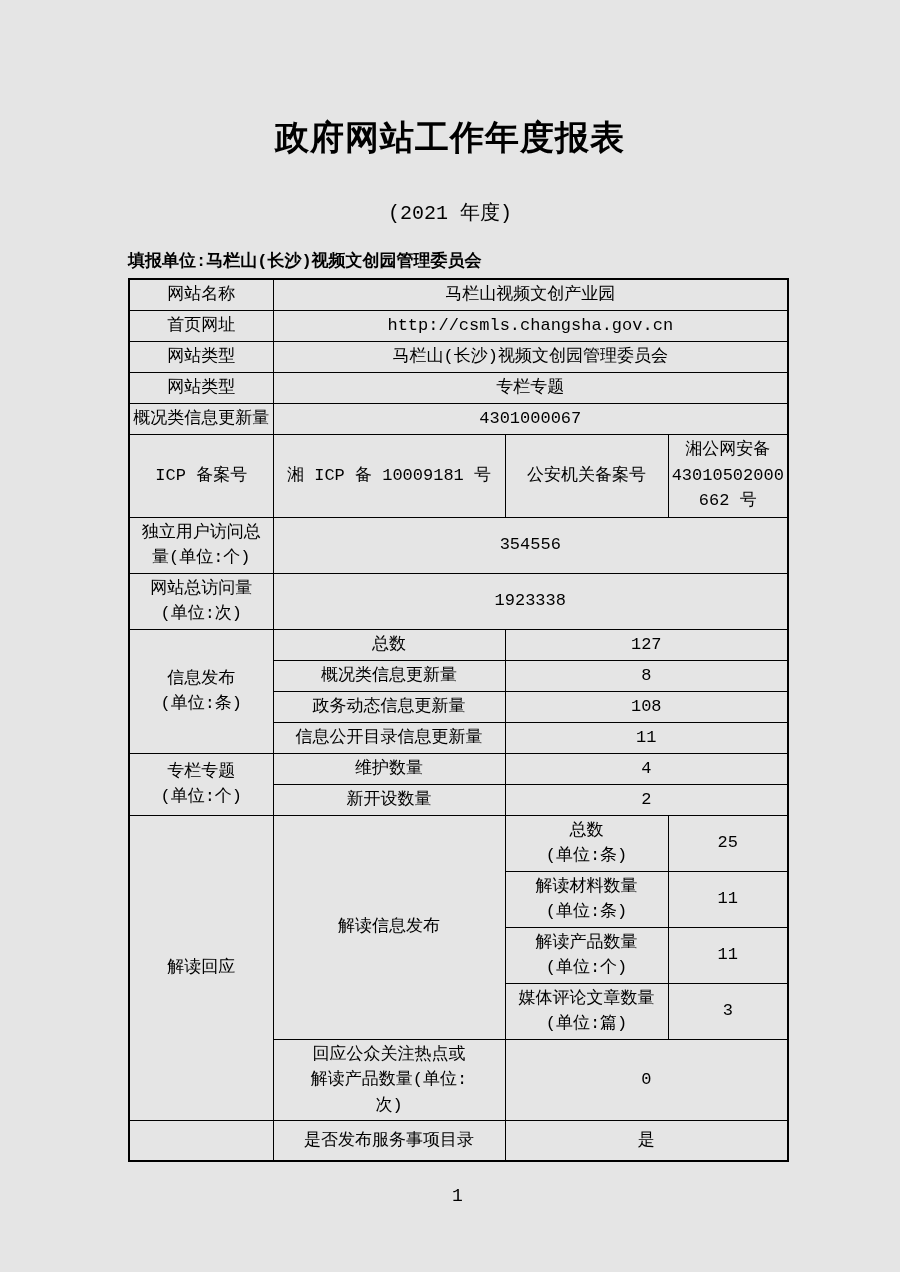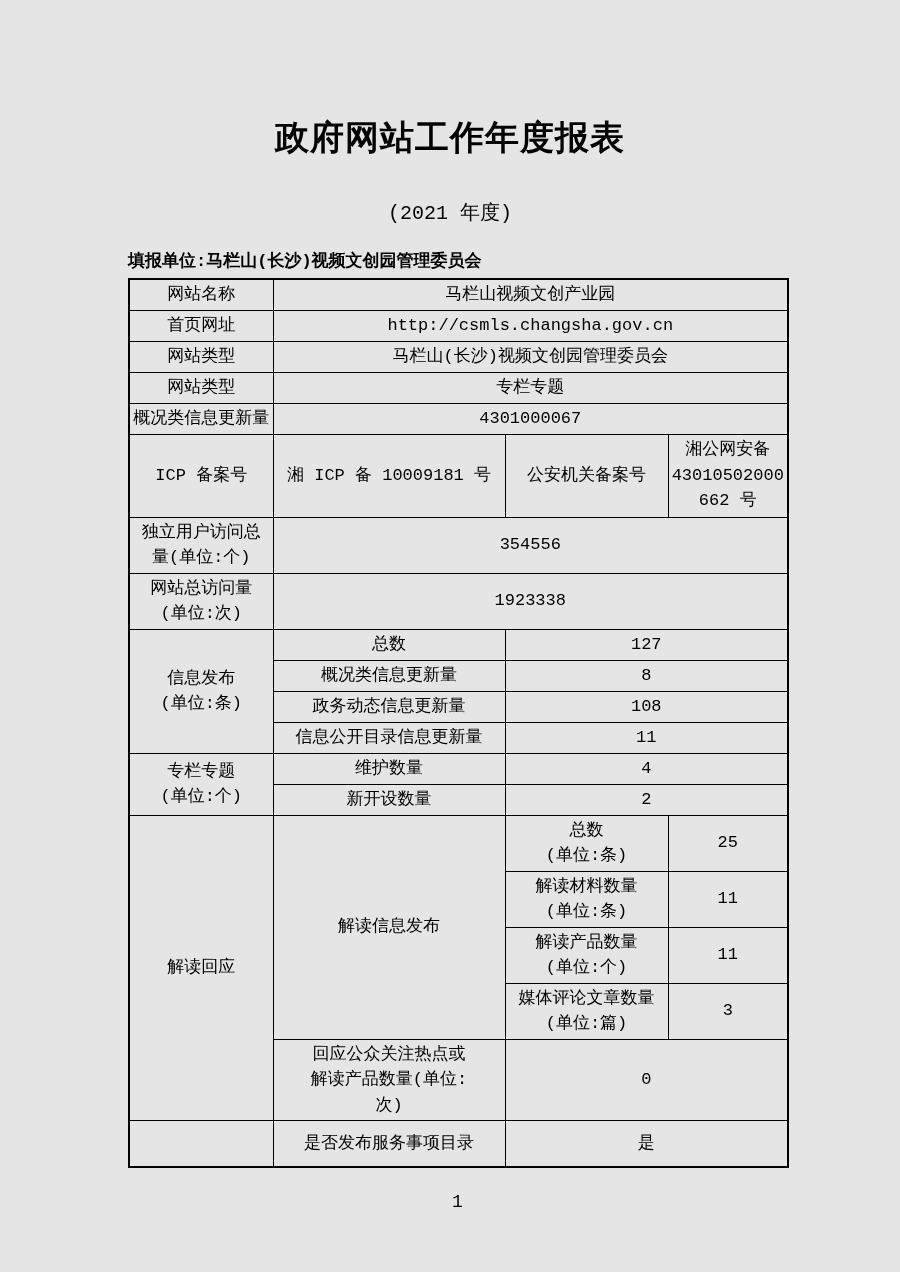--- a/index.html
+++ b/index.html
@@ -53,21 +53,21 @@
     line-height: 1.5;
     padding: 2px 3px;
     white-space: pre-line;
     overflow: hidden;
   }
   tr.h31 { height: 31px; }
   tr.h52 { height: 52px; }
   tr.h56 { height: 56px; }
   tr.h79 { height: 79px; }
   tr.h83 { height: 83px; }
-  tr.h46 { height: 46px; }
+  tr.h46 { height: 40px; }
   .page-number {
     width: 659px;
     margin-left: 128px;
     margin-top: 24px;
     text-align: center;
     font-size: 18px;
   }
 </style>
 </head>
 <body>

